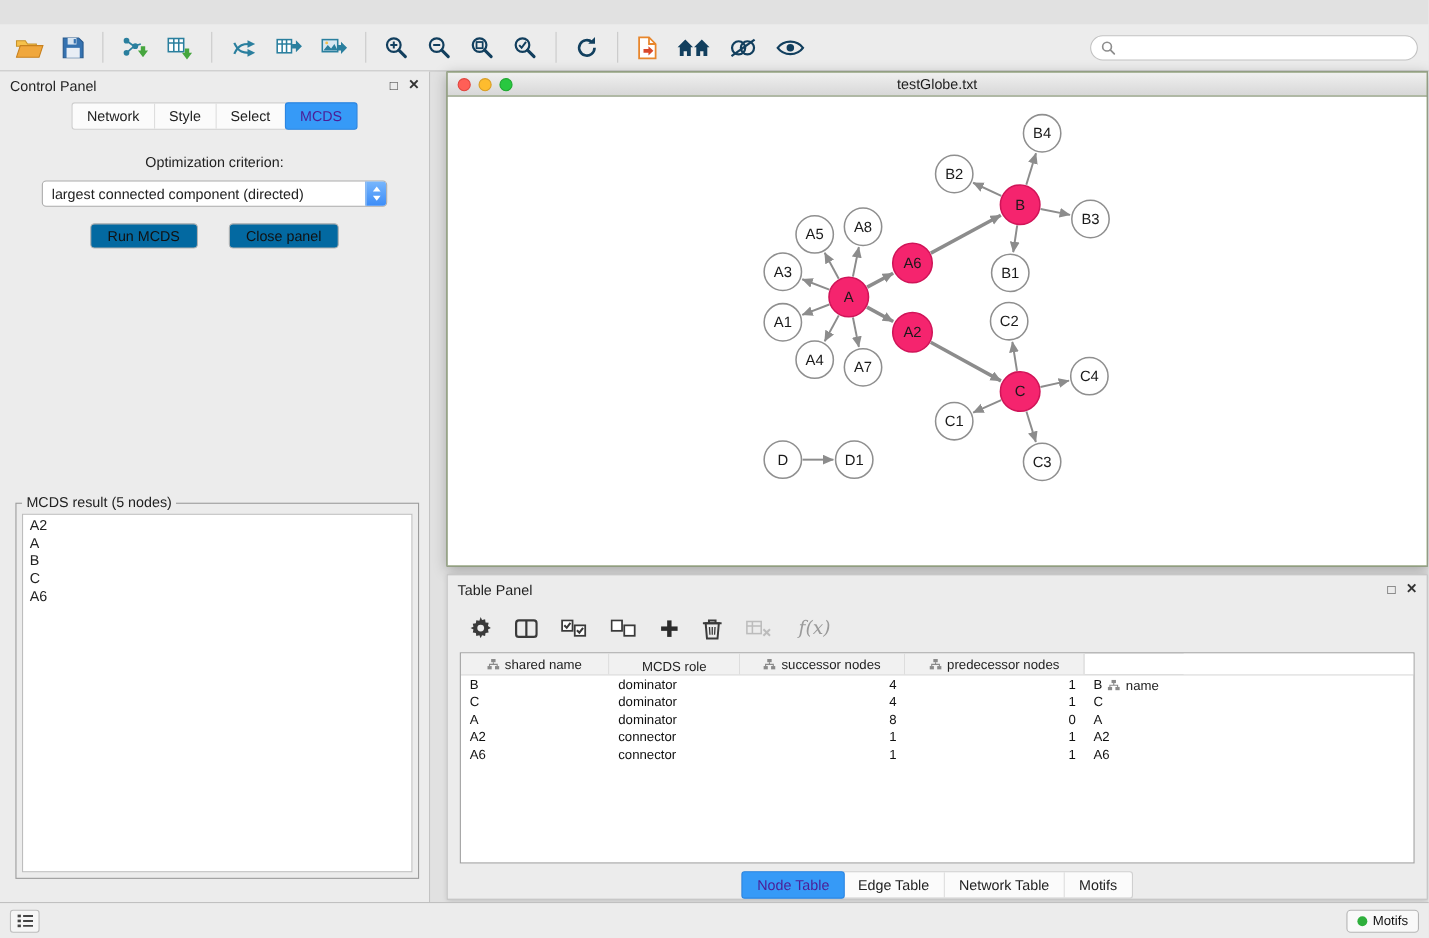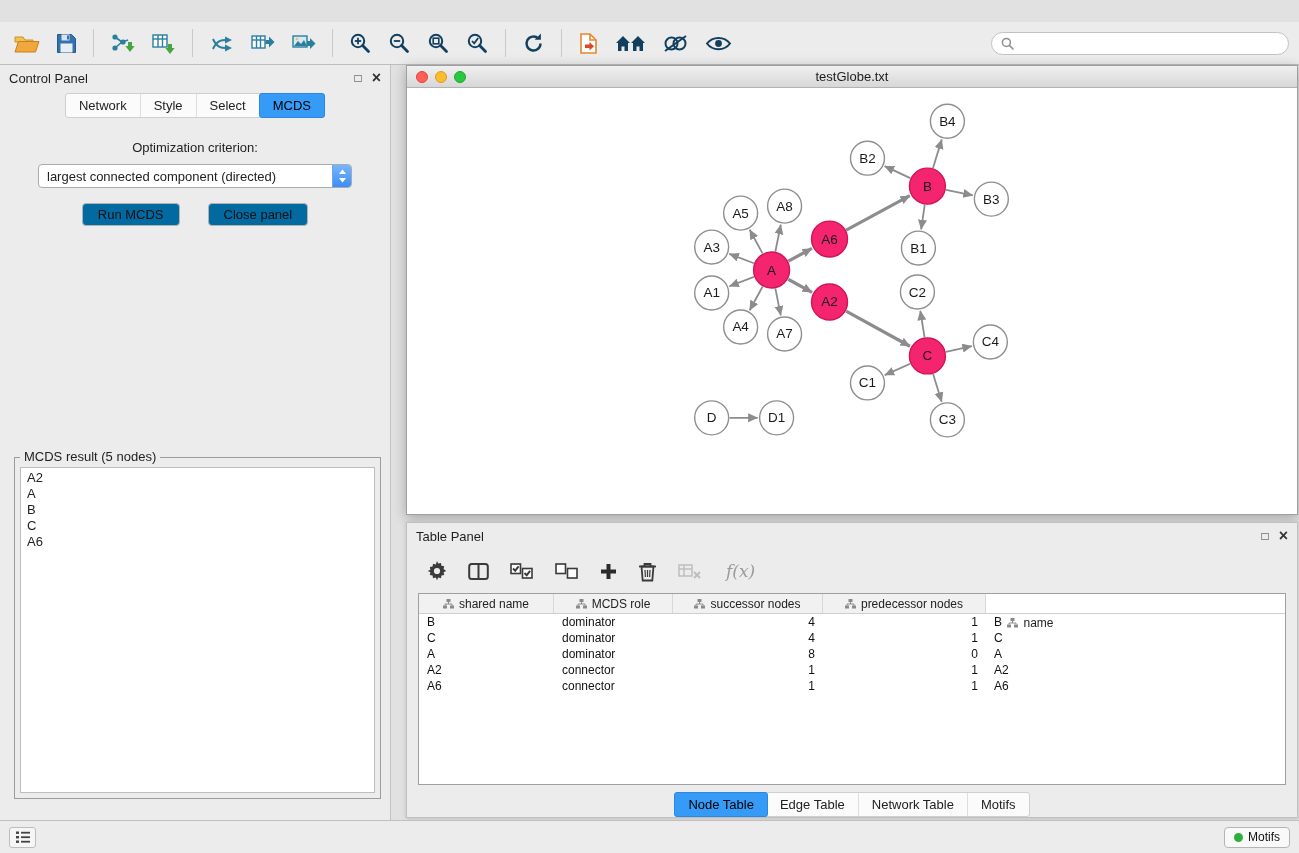--- a/index.html
+++ b/index.html
@@ -32,21 +32,21 @@
     background:#ececec; border-right:1px solid #c3c3c3; }
   .panel-header { height:26px; display:flex; align-items:center; padding:0 9px; font-size:13px; color:#1f1f1f; }
   .panel-header .hdr-icons { margin-left:auto; display:flex; gap:10px; align-items:center; color:#333; }
   .float-glyph { font-size:12px; line-height:1; }
   .close-glyph { font-size:16px; font-weight:bold; line-height:1; }
 
   .tabs-row { text-align:center; margin-top:2px; }
   .tabs { display:inline-flex; background:#fbfbfb; border:1px solid #cfcfcf; border-radius:3px; }
   .tab { padding:4px 13px; font-size:13px; color:#222; border-right:1px solid #dedede; cursor:default; }
   .tab:last-child { border-right:0; }
-  .tab.active { background:#369af7; color:#000000; border-radius:3px; margin:-1px; border:1px solid #2c86e2; padding:4px 13px; }
+  .tab.active { background:#369af7; color:#4c1d95; border-radius:3px; margin:-1px; border:1px solid #2c86e2; padding:4px 13px; }
 
   .opt-label { text-align:center; margin-top:22px; font-size:13px; }
   .dropdown { width:314px; height:24px; margin:9px auto 0; background:#fff; border:1px solid #ababab;
     border-radius:4px; display:flex; align-items:center; padding-left:8px; font-size:13px; overflow:hidden; }
   .dd-btn { margin-left:auto; width:19px; height:24px; background:linear-gradient(#7ab8fd,#3a8bf7);
     display:flex; align-items:center; justify-content:center; border-left:1px solid #6aa7ef; }
   .btn-row { display:flex; justify-content:center; gap:28px; margin-top:15px; }
   .btn { background:#0369a1; border:1px solid #b2b2b2; border-radius:4px; padding:3px 15px; font-size:13px;
     font-family:inherit; color:#111; cursor:default; }
 
@@ -446,21 +446,21 @@
             <svg width="11" height="10" viewBox="0 0 11 10">
               <g fill="#8a8a8a">
                 <rect x="3.5" y="0" width="4" height="3"></rect>
                 <rect x="0" y="6.5" width="4" height="3"></rect>
                 <rect x="7" y="6.5" width="4" height="3"></rect>
               </g>
               <path d="M5.5 3 v2 M2 6.5 V5 h7 v1.5" fill="none" stroke="#8a8a8a" stroke-width="1"></path>
             </svg>
             <span>shared name</span>
           </div>
-          <div class="th" style="width: 119px;">
+          <div class="th" style="width: 119px; flex-direction: column;">
             <svg width="11" height="10" viewBox="0 0 11 10">
               <g fill="#8a8a8a">
                 <rect x="3.5" y="0" width="4" height="3"></rect>
                 <rect x="0" y="6.5" width="4" height="3"></rect>
                 <rect x="7" y="6.5" width="4" height="3"></rect>
               </g>
               <path d="M5.5 3 v2 M2 6.5 V5 h7 v1.5" fill="none" stroke="#8a8a8a" stroke-width="1"></path>
             </svg>
             <span>MCDS role</span>
           </div>

